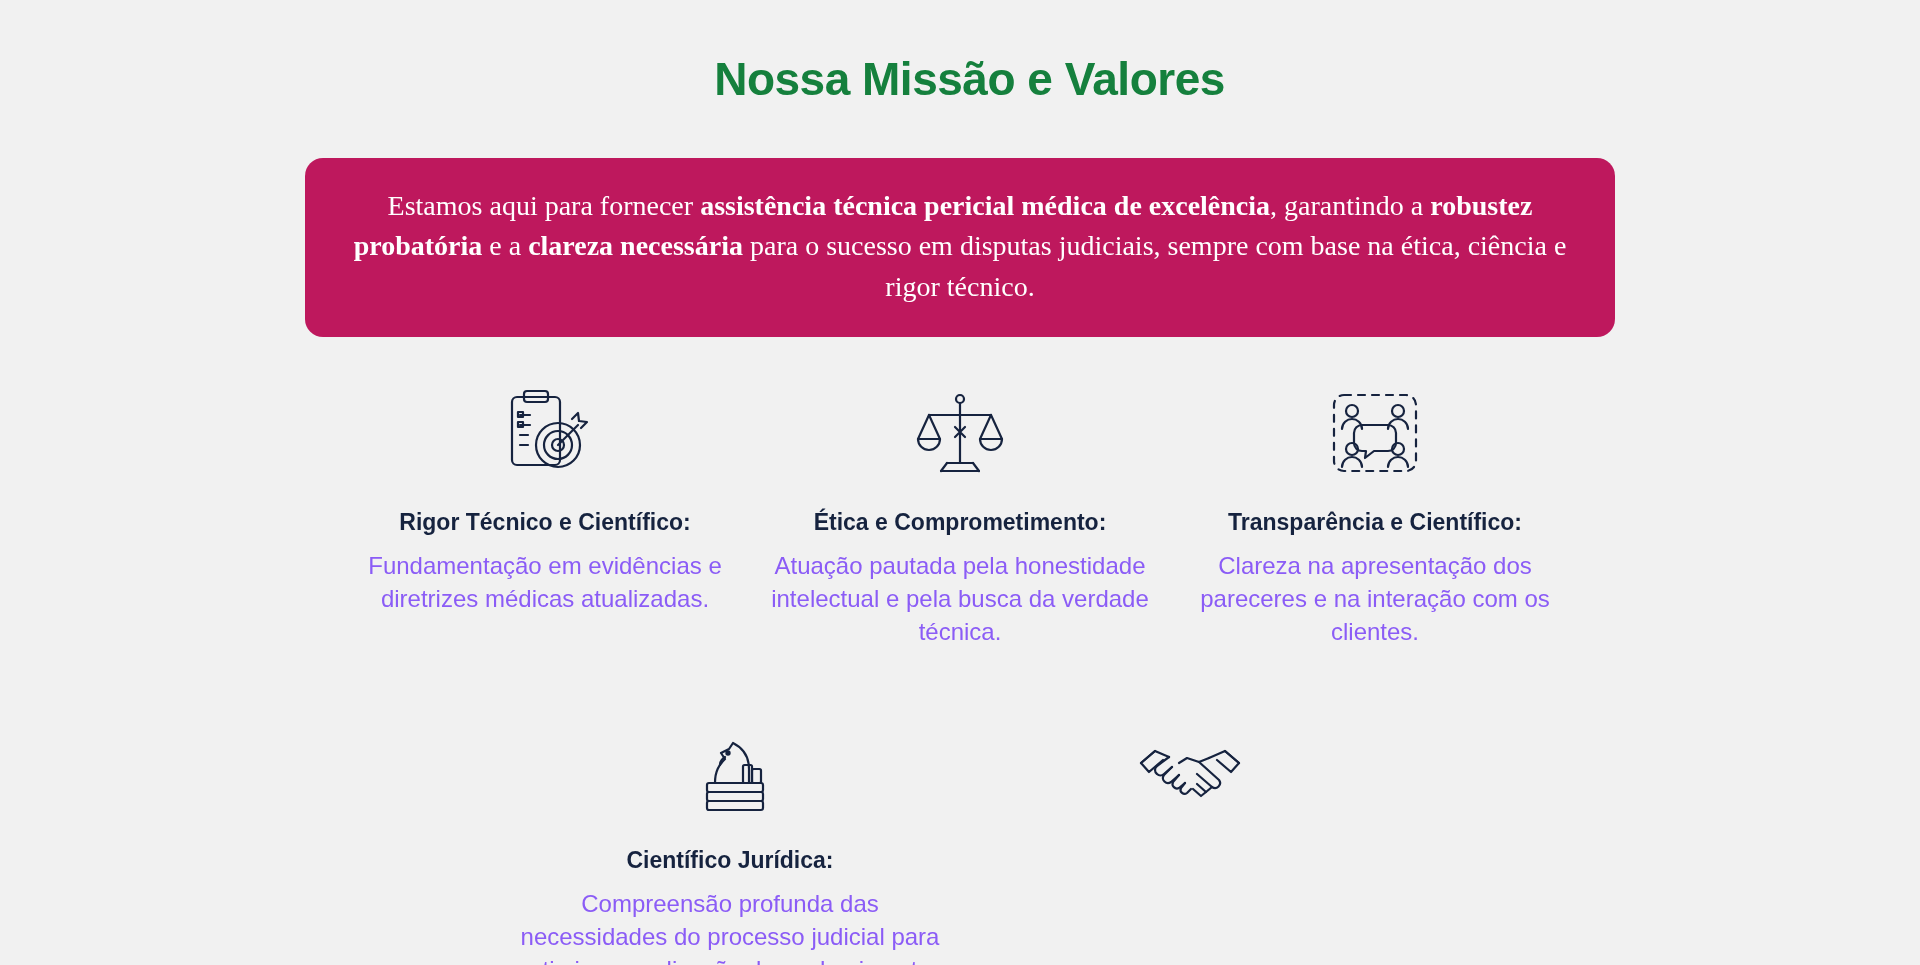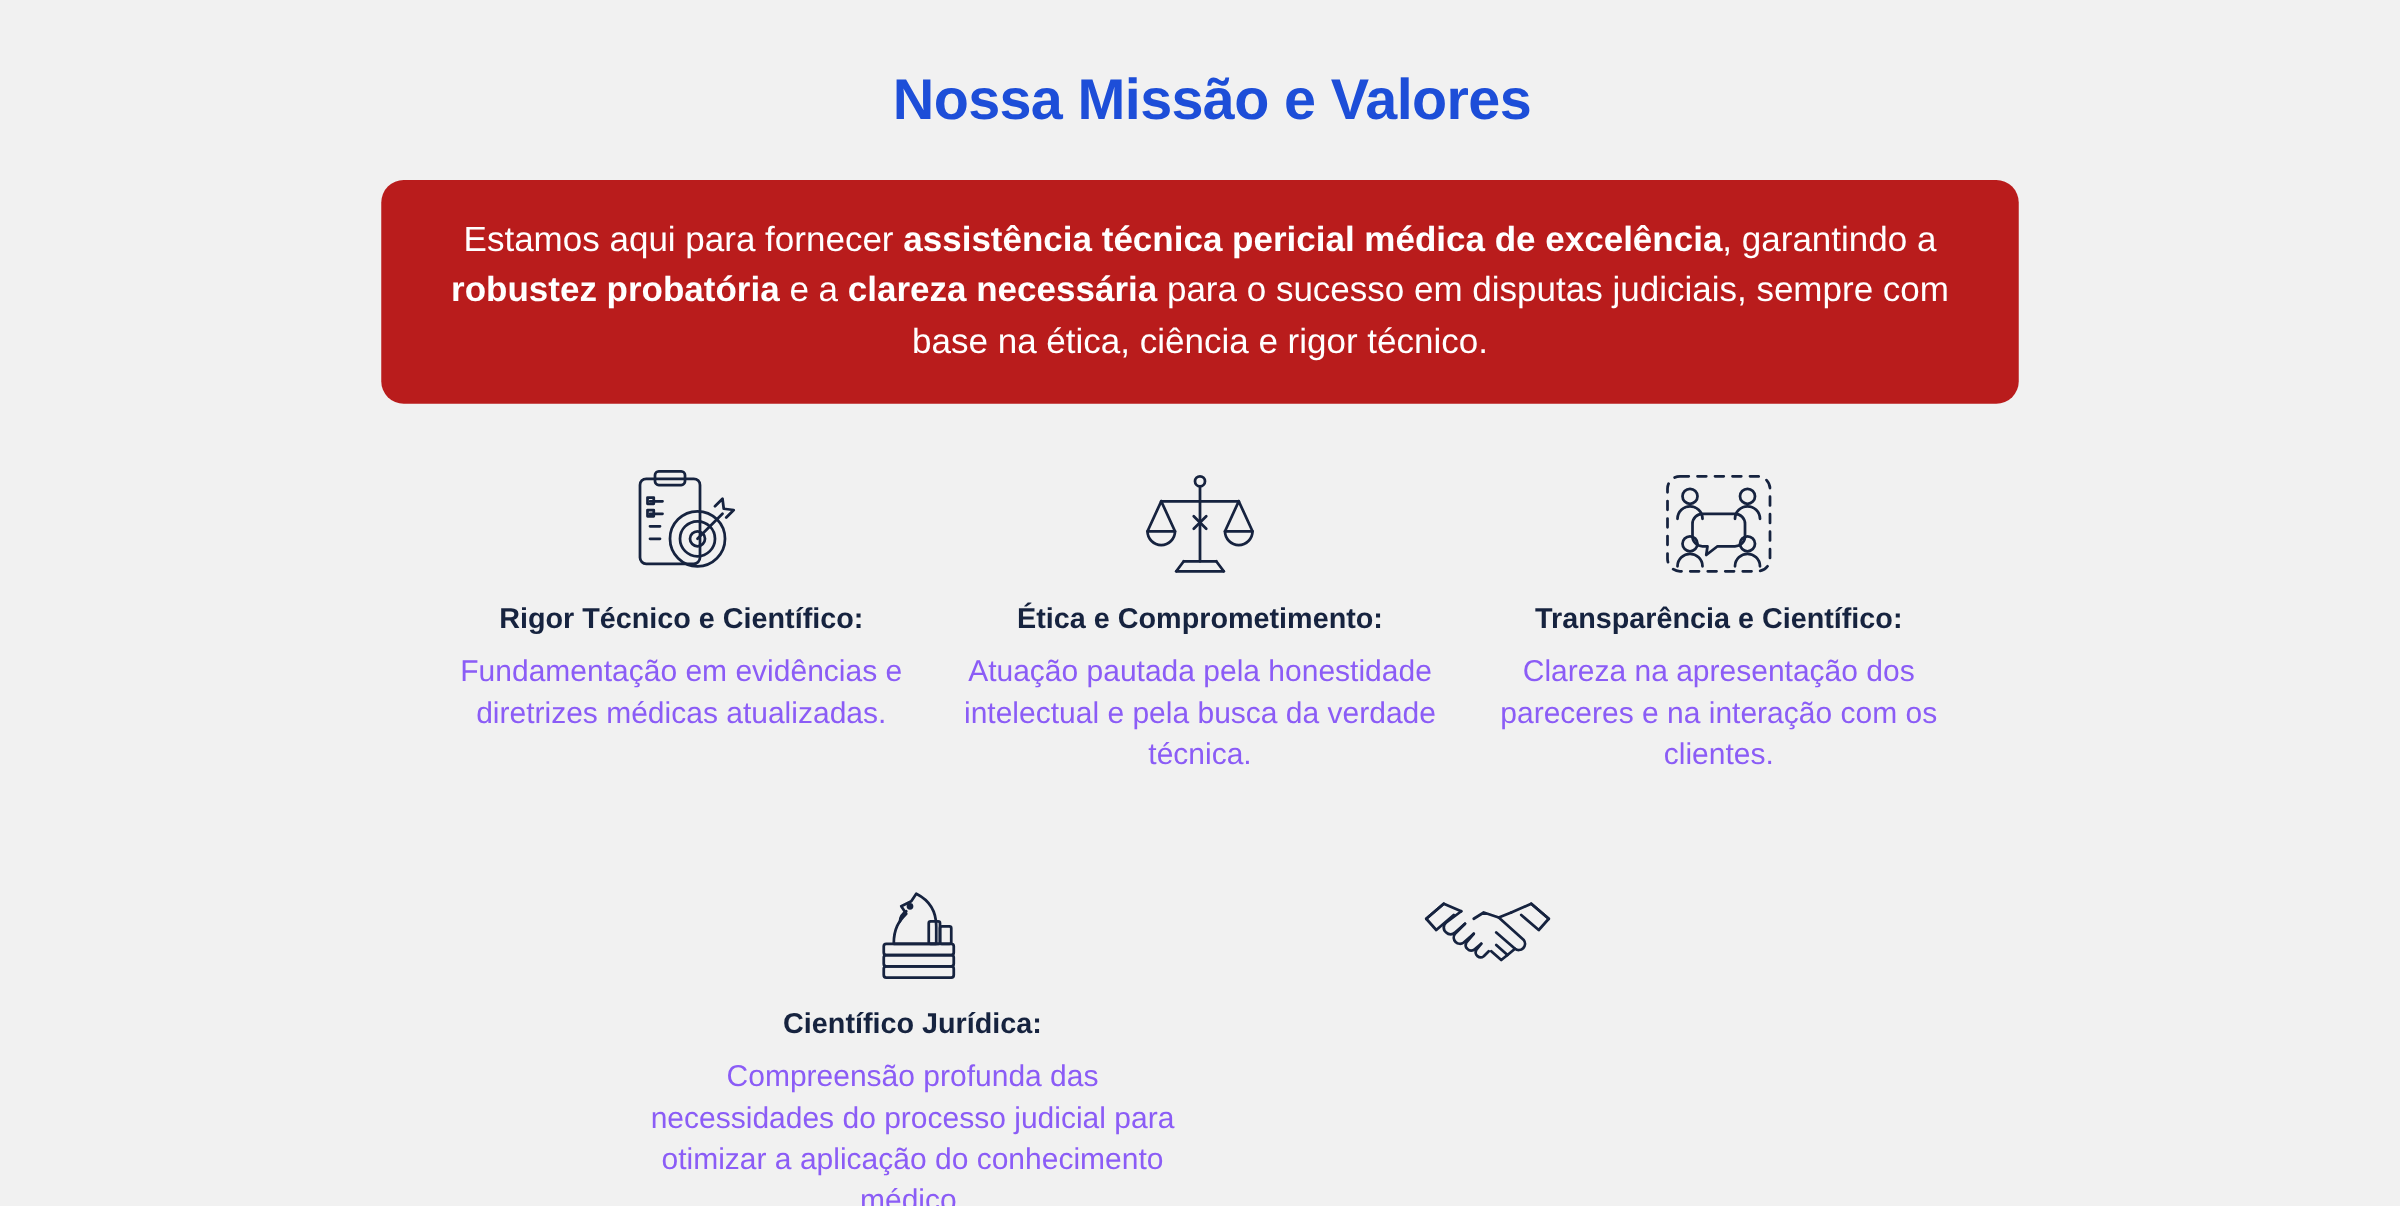--- a/index.html
+++ b/index.html
@@ -20,39 +20,40 @@
     height: 965px;
     background: #f1f1f1;
   }
 
   
   .title {
     text-align: center;
     font-size: 46px;
     font-weight: 700;
     letter-spacing: -0.5px;
-    color: #1d4ed8;
+    color: #15803d;
     padding-top: 22px;
     line-height: 1.15;
     padding-left: 19px;
   }
 
   
   .mission-card {
-    margin: 38px auto 0 auto;
+    margin: 52px auto 0 auto;
     width: 1310px;
     box-sizing: border-box;
-    background: #b91c1c;
+    background: #be185d;
     border-radius: 18px;
     padding: 28px 46px 30px 46px;
     color: #ffffff;
     text-align: center;
     font-size: 28px;
     line-height: 1.45;
     font-weight: 400;
+    font-family: Liberation Serif, serif;
   }
   .mission-card b {
     font-weight: 700;
   }
 
   
   .values {
     margin-top: 52px;
     display: flex;
     flex-wrap: wrap;
@@ -71,21 +72,21 @@
   .value-icon {
     height: 96px;
     display: flex;
     align-items: center;
     justify-content: center;
   }
   .value-icon svg {
     display: block;
   }
   .value-heading {
-    margin-top: 10px;
+    margin-top: 24px;
     font-size: 23px;
     font-weight: 700;
     color: #16233f;
     text-align: center;
   }
   .value-desc {
     margin-top: 14px;
     font-size: 24px;
     line-height: 1.37;
     color: #8b5cf6;

